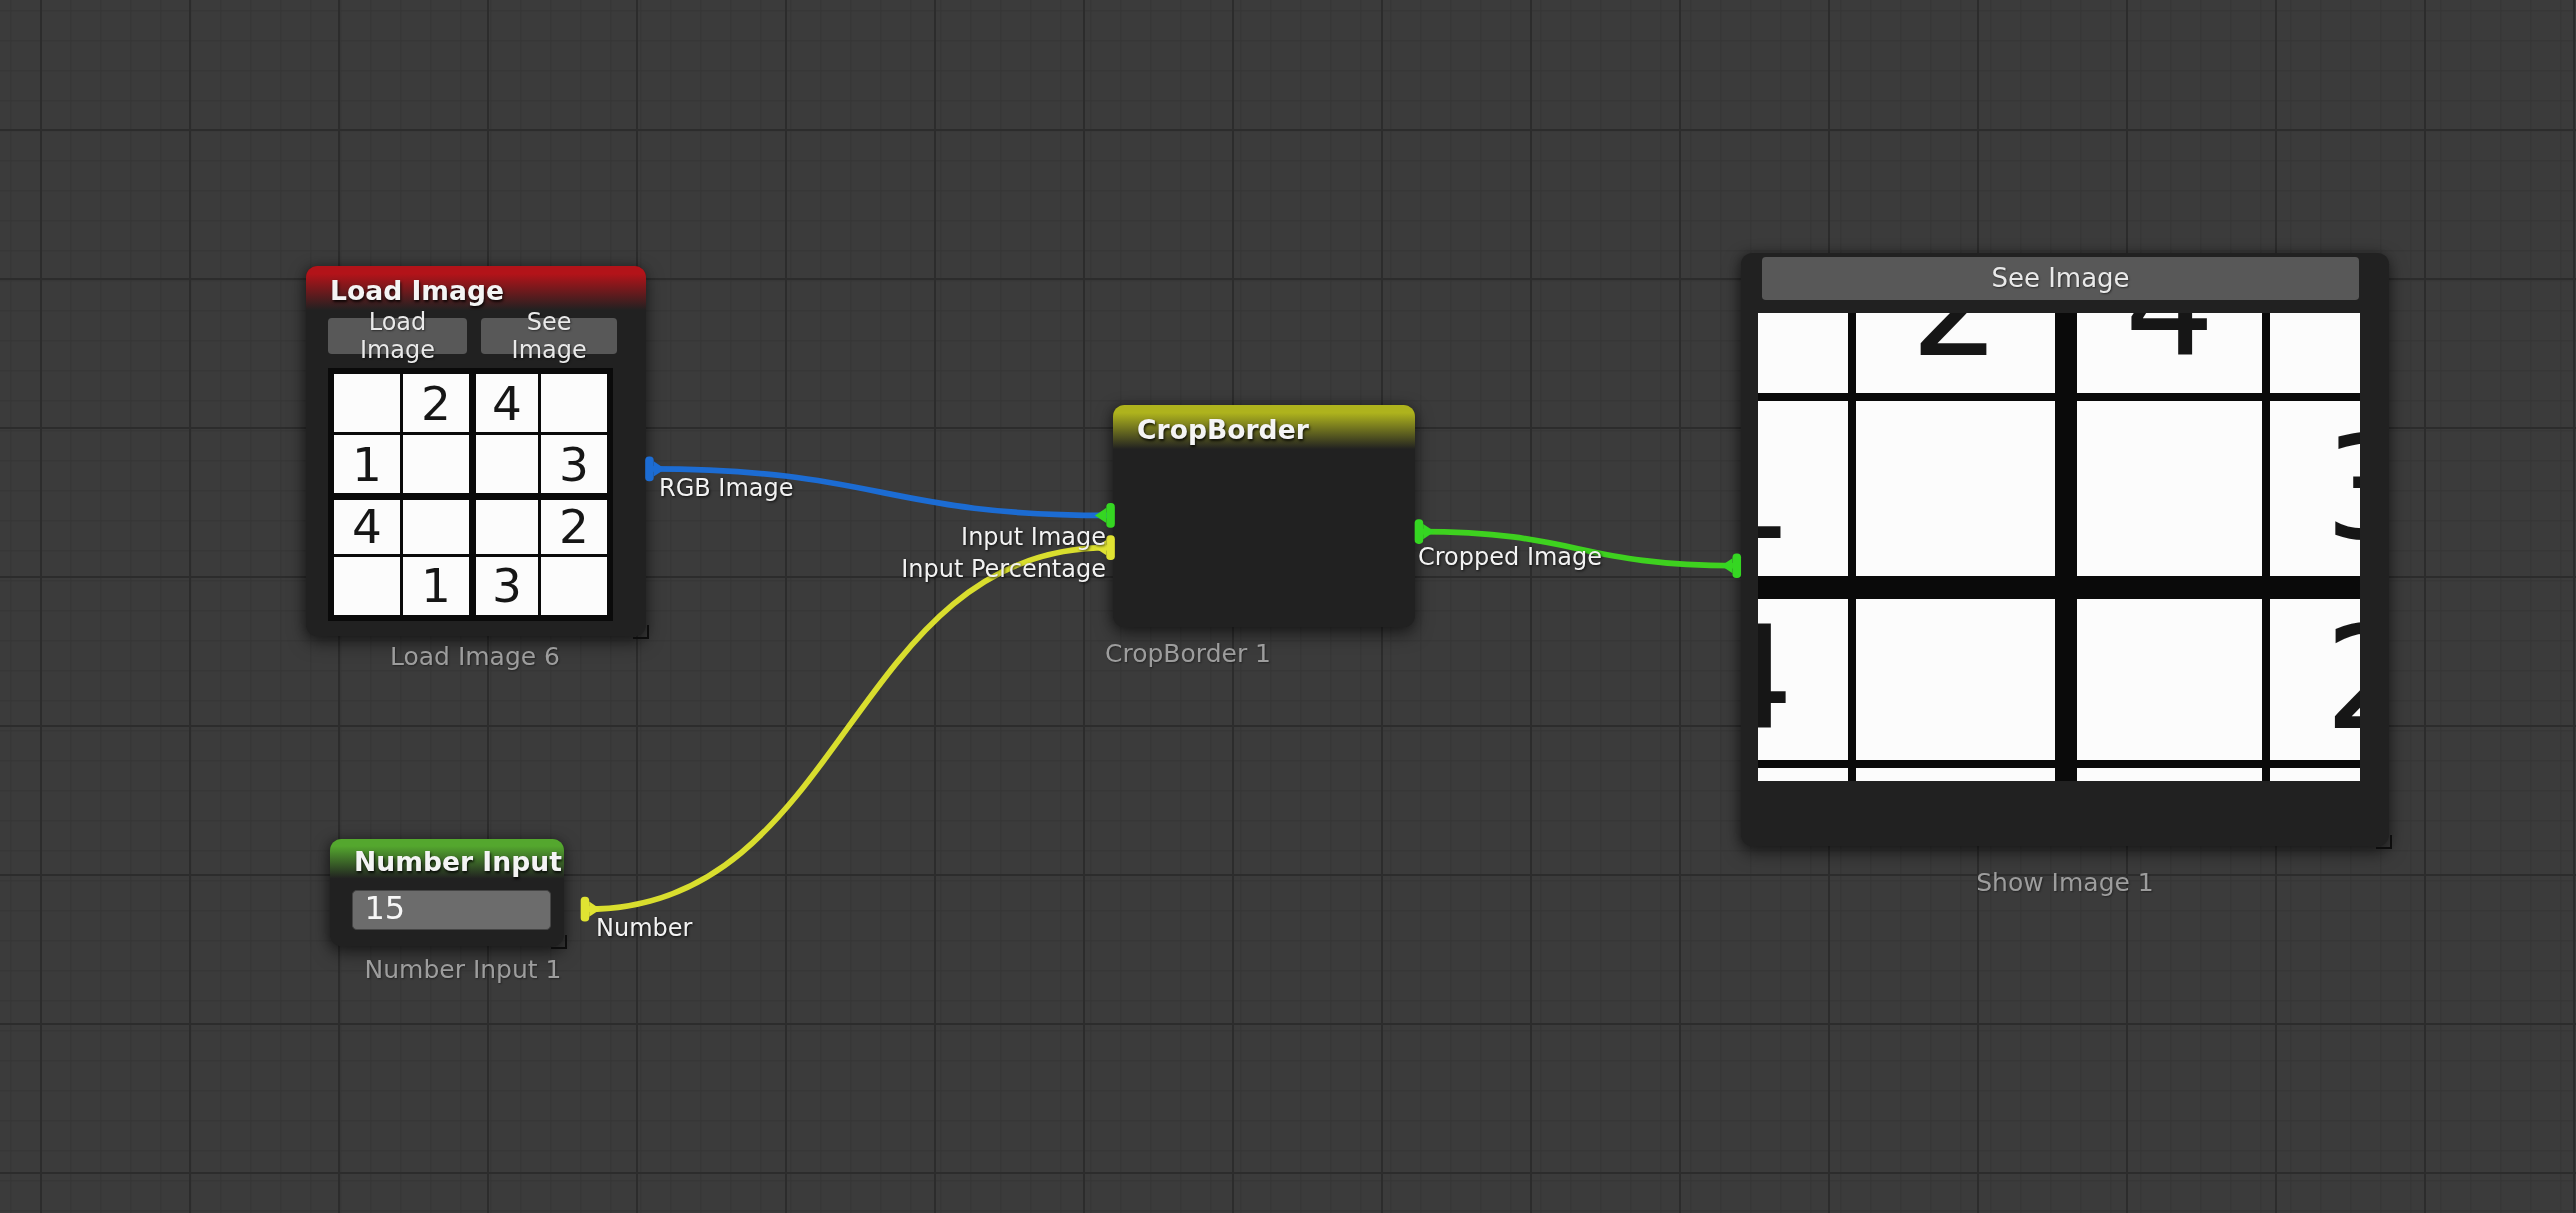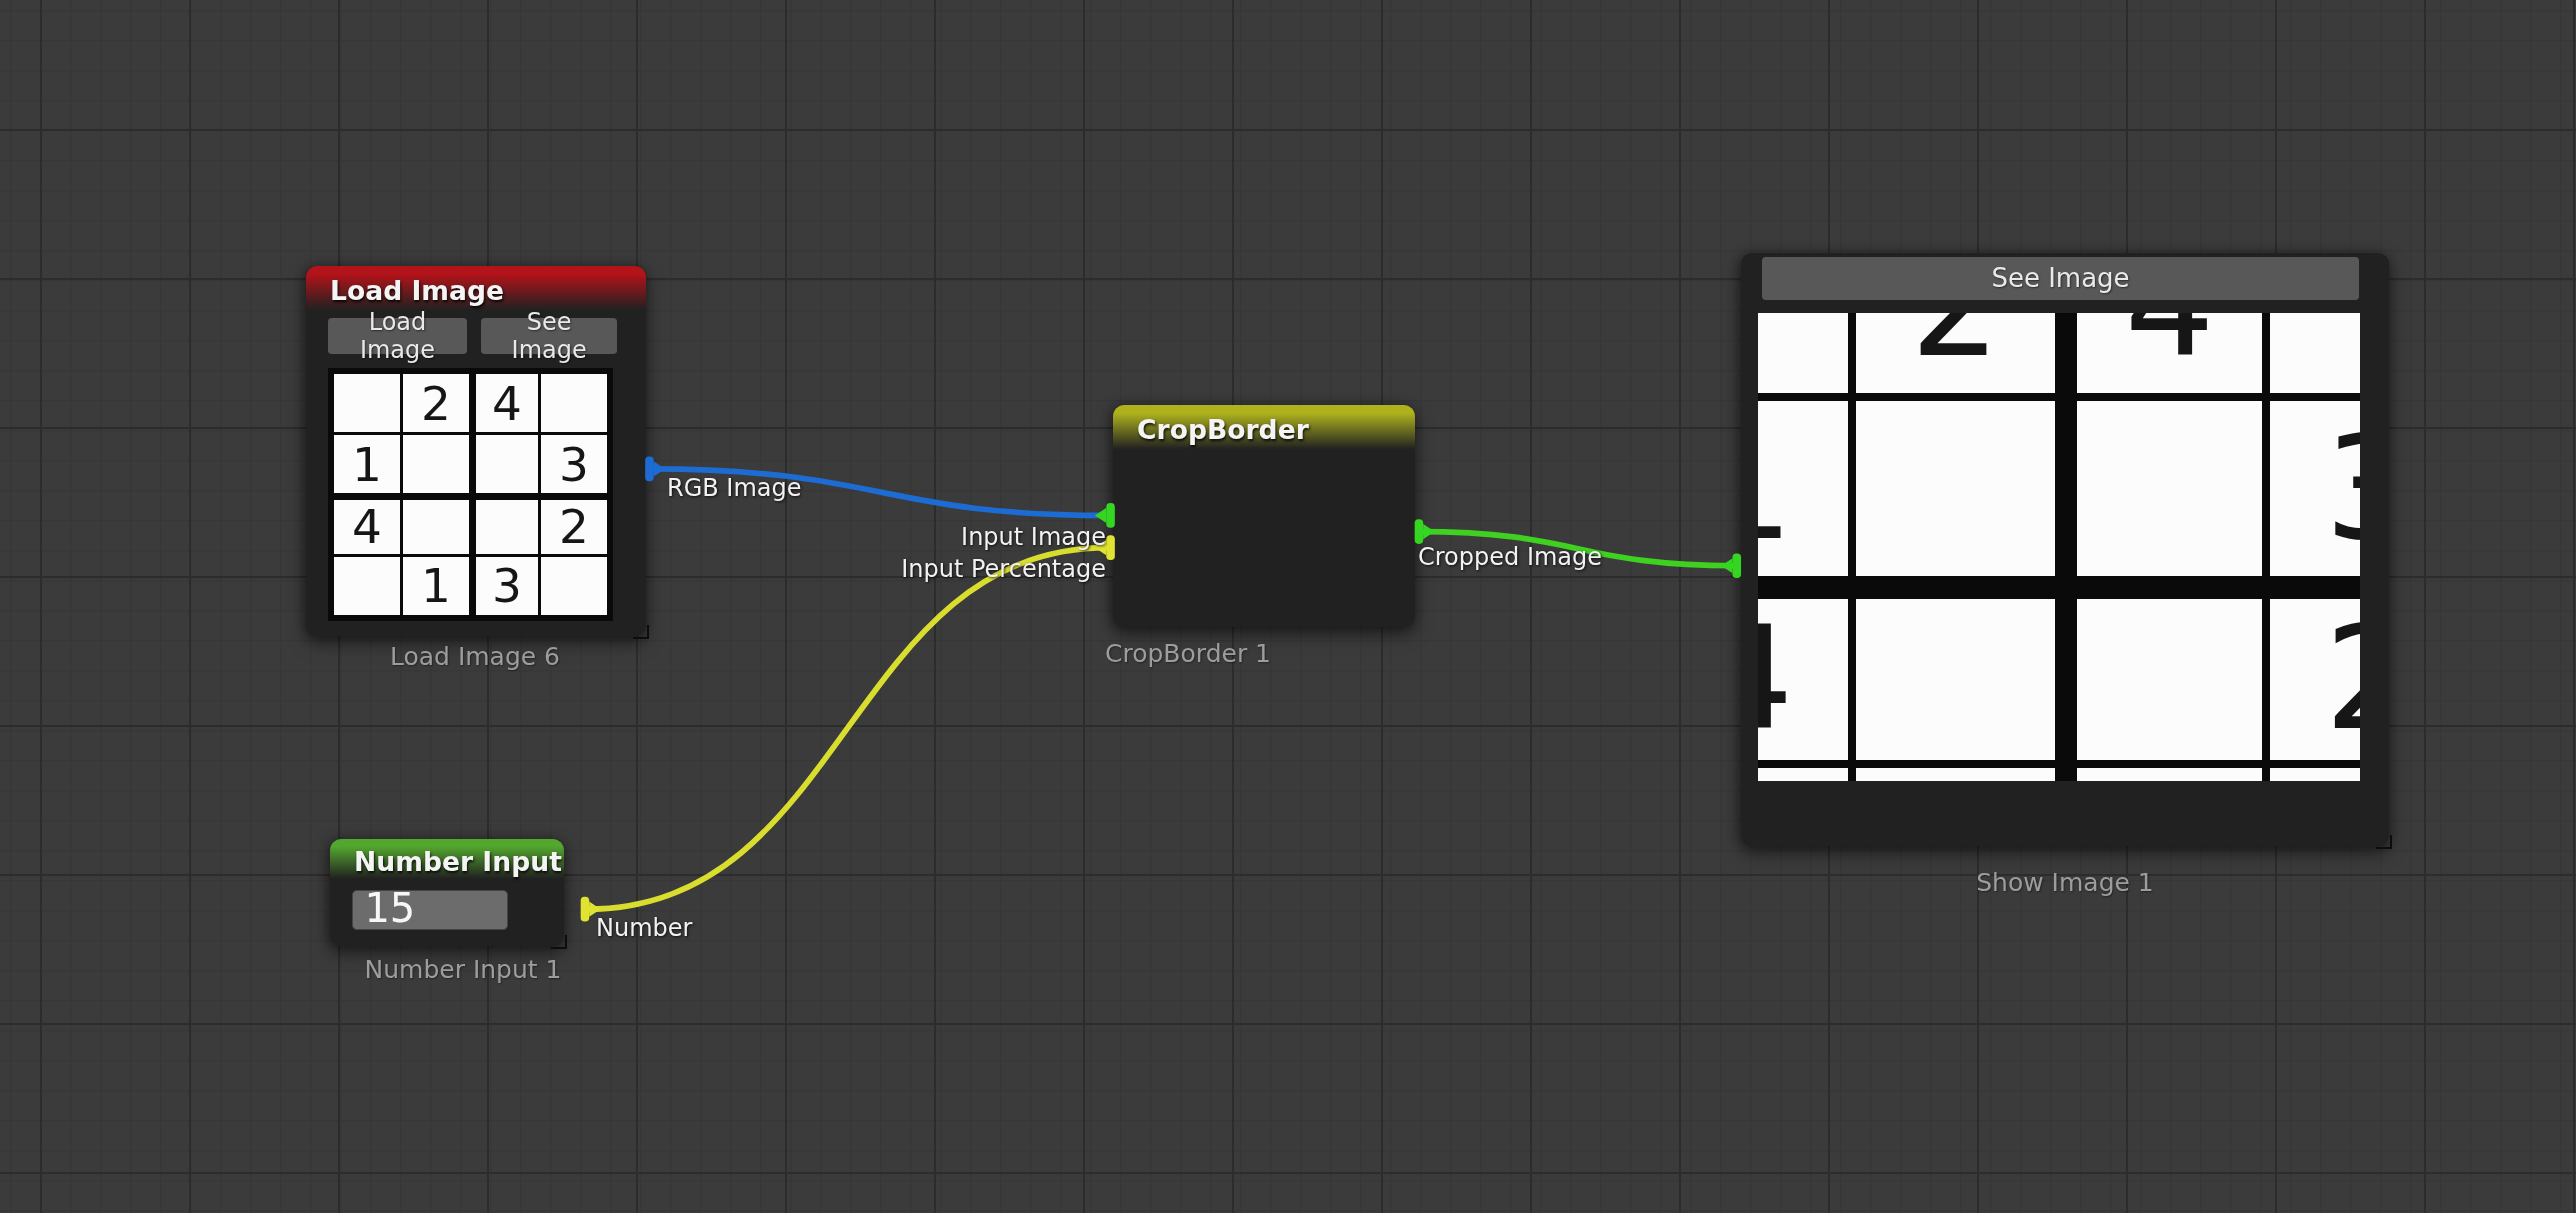--- a/index.html
+++ b/index.html
@@ -59,23 +59,23 @@
     overflow:hidden;background:#fcfcfc;
   }
   .sudoku-large{
     position:absolute;left:-129px;top:-115px;width:860px;height:765px;
     border-width:20px;gap:8.5px;
   }
   .sudoku-large .cell{font-size:142px;}
   .sudoku-large .tl{border-left-width:14.2px;}
   .sudoku-large .tt{border-top-width:14.2px;}
   .numfield{
-    display:block;margin:6.6px 0 0 22px;width:156px;height:40px;
+    display:block;margin:6.6px 0 0 22px;width:199px;height:40px;
     background:#6c6c6c;border:0.9px solid #454545;border-radius:4.7px;
-    color:#f7f7f7;font-family:inherit;font-size:40px;padding:0 0 3.8px 11.4px;
+    color:#f7f7f7;font-family:inherit;font-size:32px;padding:0 0 3.8px 11.4px;
     outline:none;
   }
   .rsz{
     position:absolute;right:-2.8px;bottom:-2.8px;width:16px;height:14.2px;
     border-right:2.8px solid #0d0d0d;border-bottom:2.8px solid #0d0d0d;
   }
   .wires{position:absolute;left:0;top:0;z-index:3;pointer-events:none;}
   .plabel{
     position:absolute;z-index:4;color:#f2f2f2;font-size:24px;
     text-shadow:0.9px 0.9px 2.8px rgba(0,0,0,.8);white-space:nowrap;
@@ -185,21 +185,21 @@
           <div class="cell tt">2</div>
           <div class="cell"></div>
           <div class="cell">1</div>
           <div class="cell tl">3</div>
           <div class="cell"></div>
         </div>
     </div>
     <div class="rsz"></div>
   </div>
 
-  <div class="plabel" style="left:659px;top:474px;margin-left:8px;">RGB Image</div>
+  <div class="plabel" style="left:659px;top:474px;">RGB Image</div>
   <div class="plabel" style="right:1470px;top:523px;">Input Image</div>
   <div class="plabel" style="right:1470px;top:555px;">Input Percentage</div>
   <div class="plabel" style="left:1418px;top:543px;">Cropped Image</div>
   <div class="plabel" style="left:596px;top:914px;">Number</div>
 
   <div class="nlabel" style="left:475px;top:642px;">Load Image 6</div>
   <div class="nlabel" style="left:1188px;top:639px;">CropBorder 1</div>
   <div class="nlabel" style="left:463px;top:955px;">Number Input 1</div>
   <div class="nlabel" style="left:2065px;top:868px;">Show Image 1</div>
 </div>

